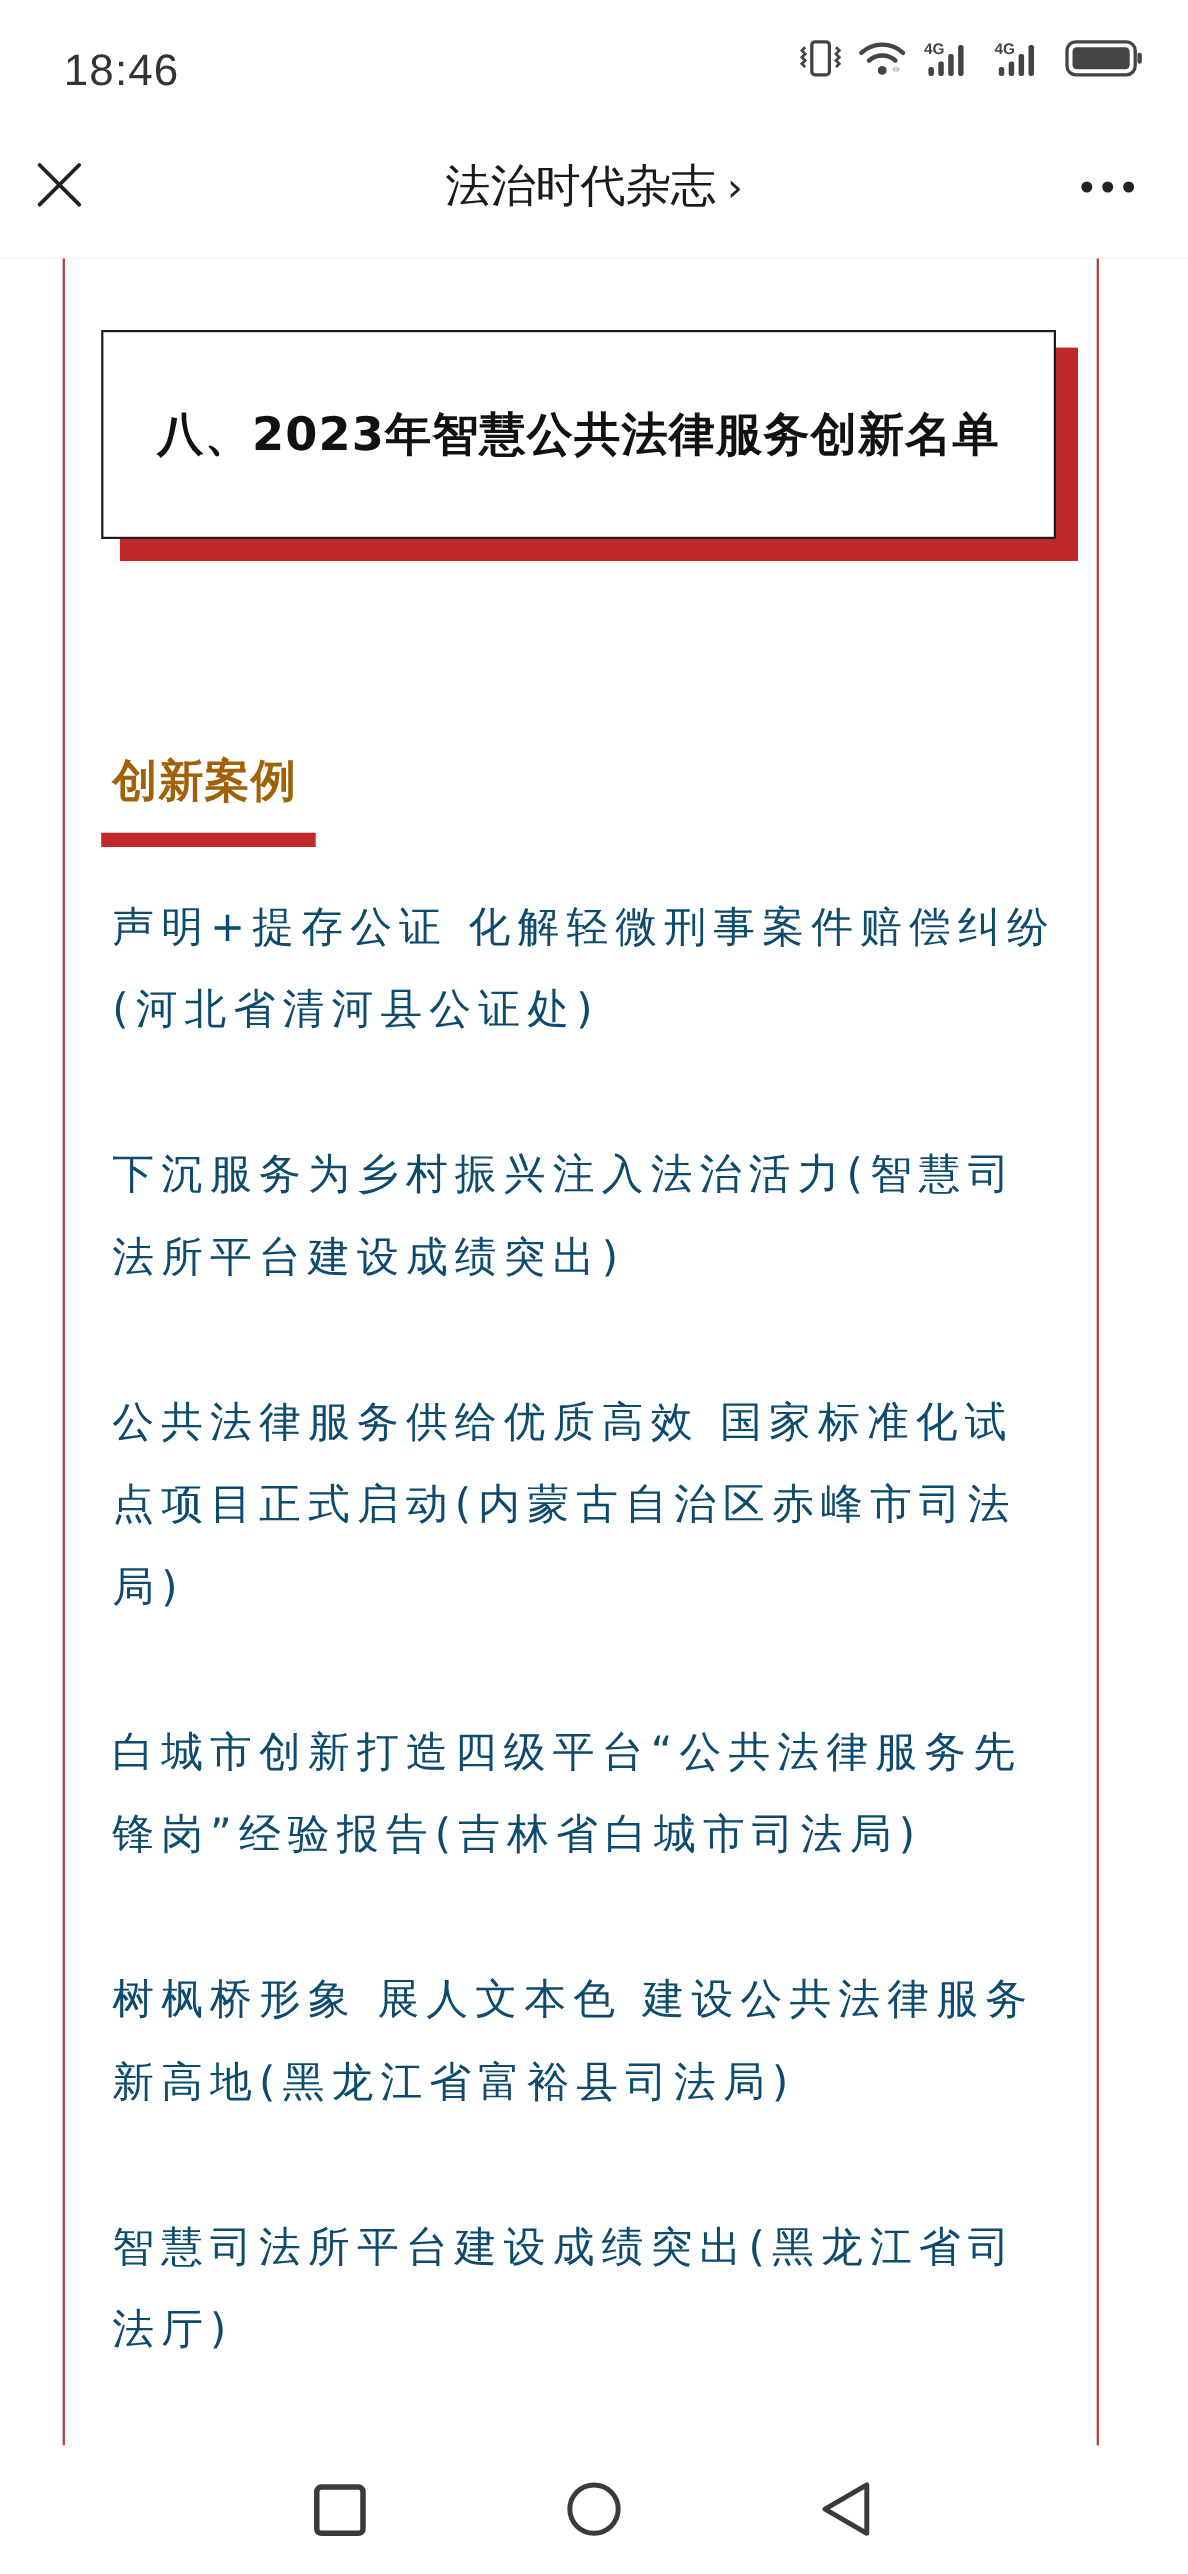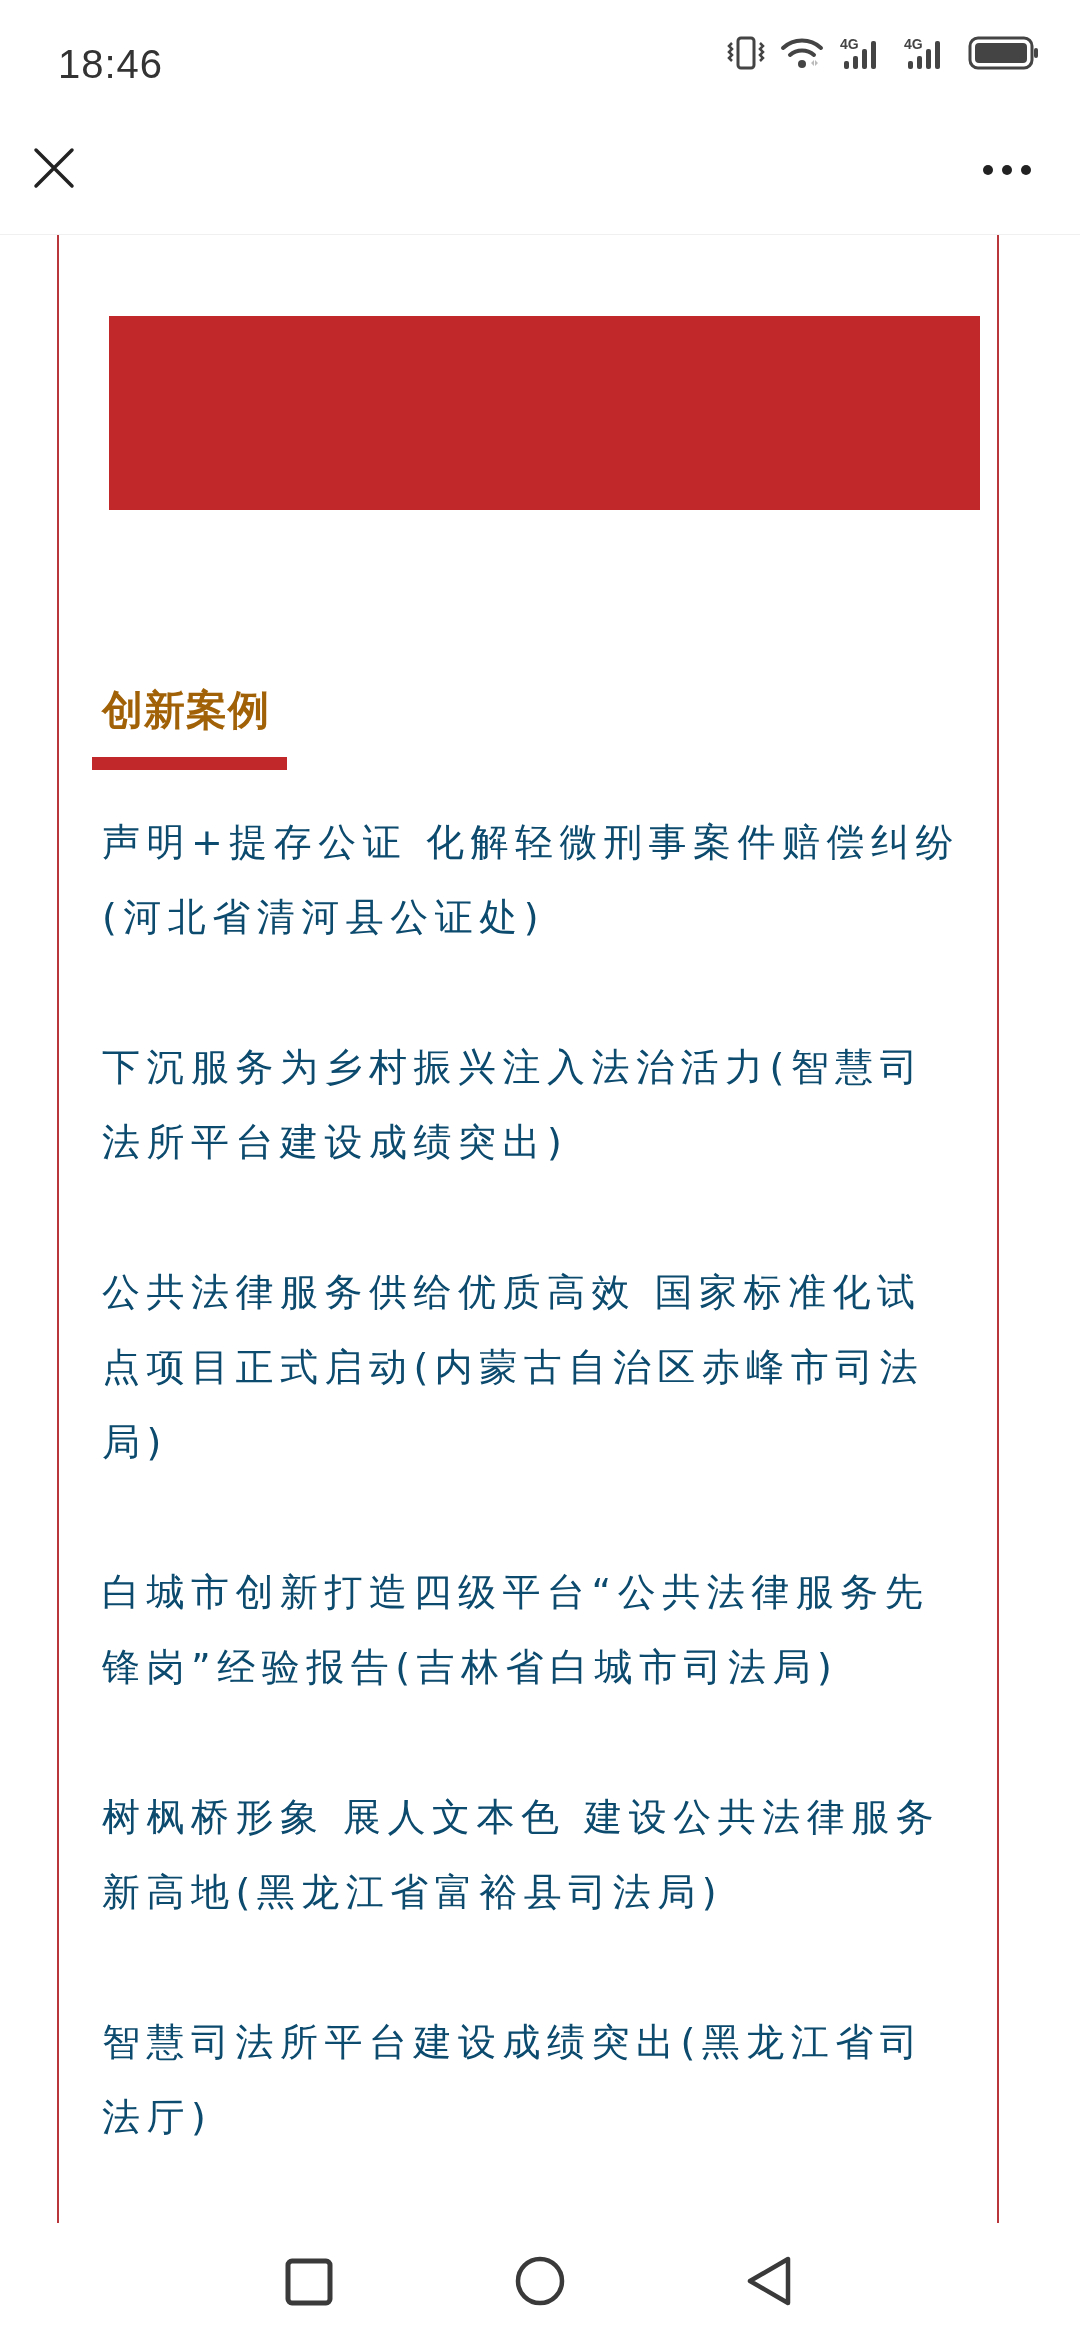--- a/index.html
+++ b/index.html
@@ -83,31 +83,37 @@
     </span>
   </div>
 </div>
 
 <div class="nav-bar">
   <div class="nav-close">
     <svg width="44" height="44" viewBox="0 0 44 44">
         <path d="M4 4 L40 40 M40 4 L4 40" stroke="#222" stroke-width="3.5" stroke-linecap="round"></path>
       </svg>
   </div>
+  <div class="nav-title">
+    <span>法治时代杂志</span><span class="chev">›</span>
+  </div>
   <div class="nav-more">
     <svg width="50" height="20" viewBox="0 0 50 20">
         <circle cx="6" cy="10" r="5" fill="#222"></circle>
         <circle cx="25" cy="10" r="5" fill="#222"></circle>
         <circle cx="44" cy="10" r="5" fill="#222"></circle>
       </svg>
   </div>
 </div>
 
 <div class="article">
   <div class="title-shadow"></div>
+  <div class="title-box">
+    <div class="title-text">八、2023年智慧公共法律服务创新名单</div>
+  </div>
 
   <div class="section-heading">创新案例</div>
   <div class="section-underline"></div>
 
   <ul class="case-list">
     <li class="case-item">声明+提存公证 化解轻微刑事案件赔偿纠纷(河北省清河县公证处)</li>
     <li class="case-item">下沉服务为乡村振兴注入法治活力(智慧司法所平台建设成绩突出)</li>
     <li class="case-item">公共法律服务供给优质高效 国家标准化试点项目正式启动(内蒙古自治区赤峰市司法局)</li>
     <li class="case-item">白城市创新打造四级平台“公共法律服务先锋岗”经验报告(吉林省白城市司法局)</li>
     <li class="case-item">树枫桥形象 展人文本色 建设公共法律服务新高地(黑龙江省富裕县司法局)</li>

